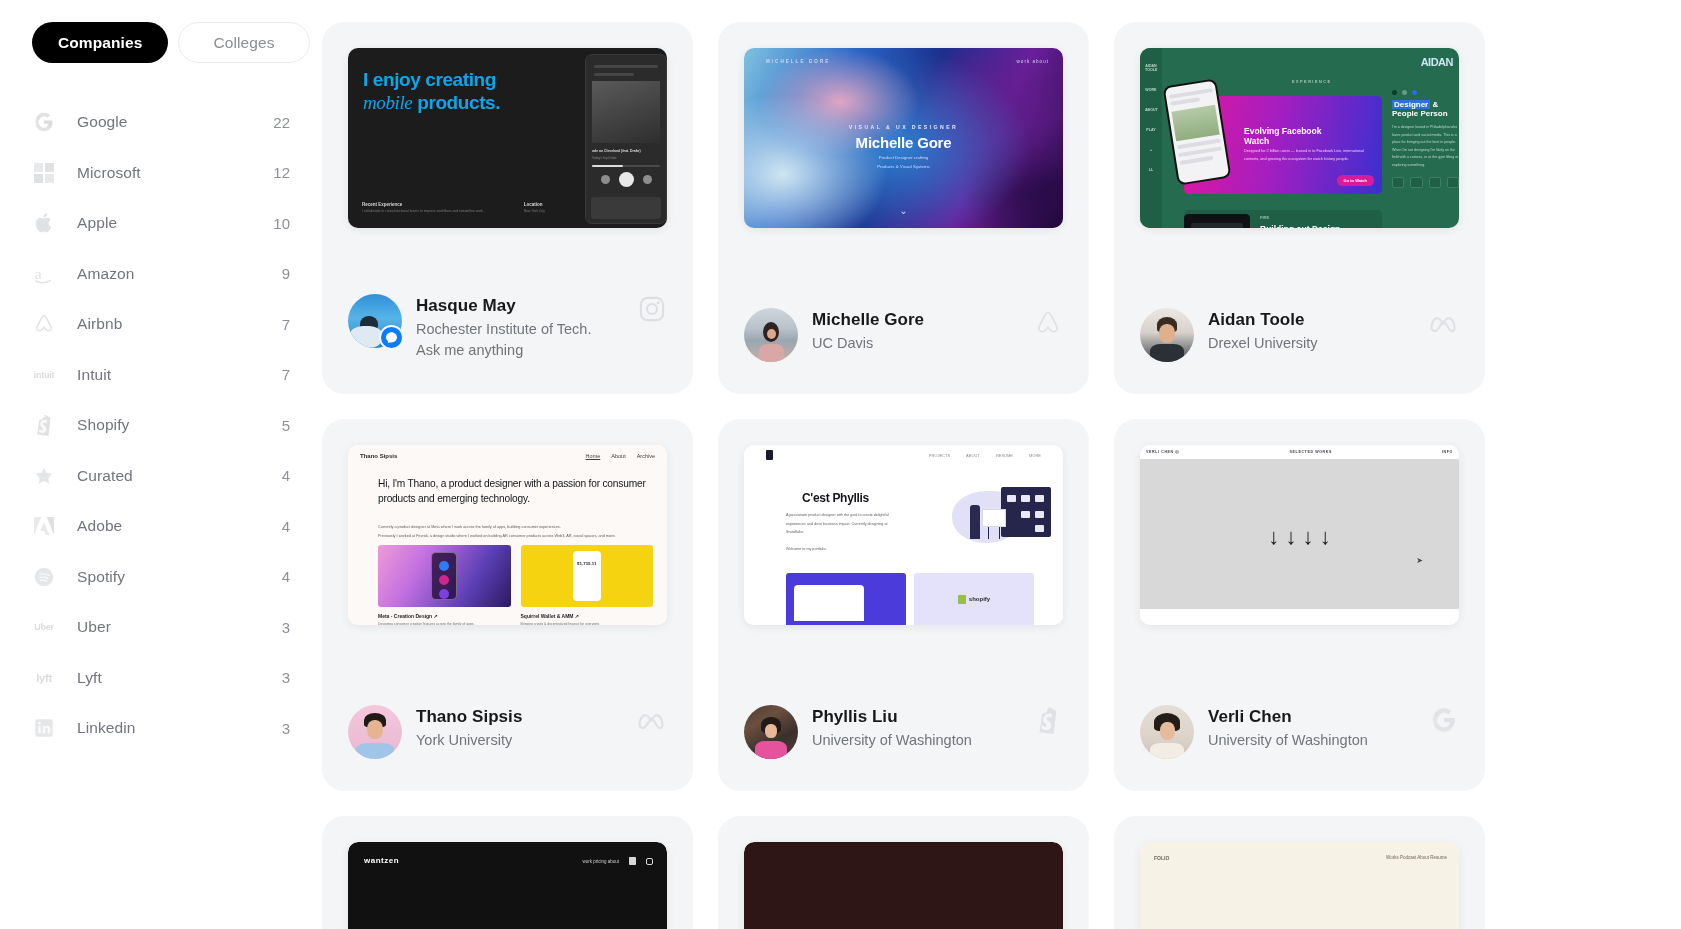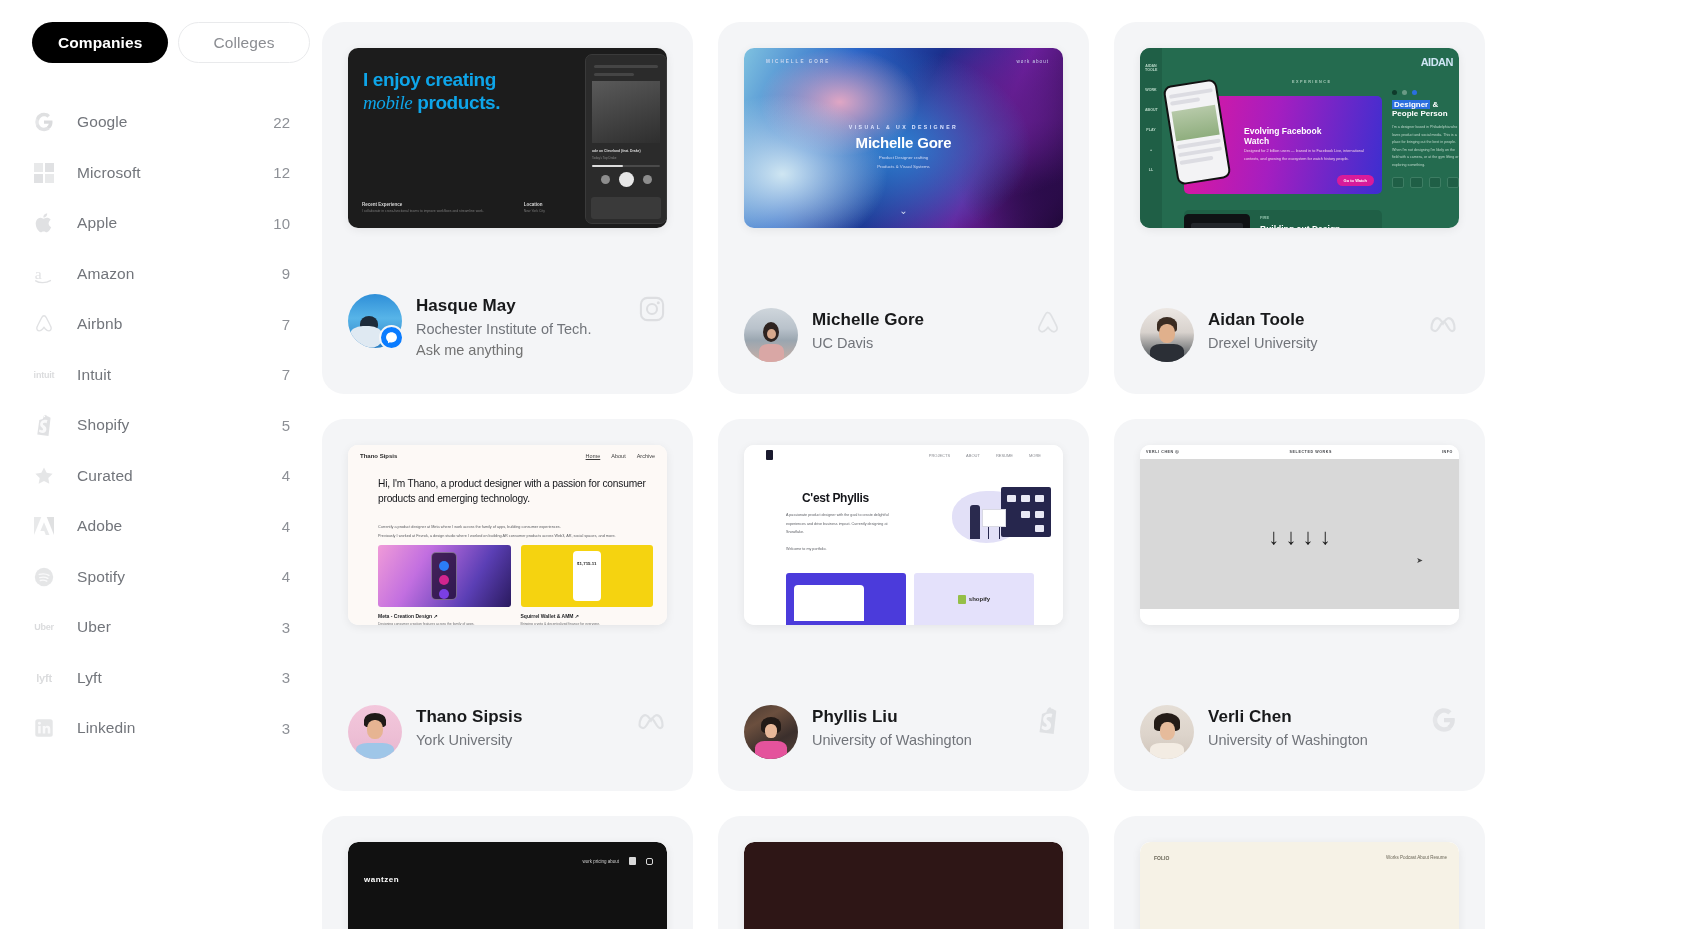--- a/index.html
+++ b/index.html
@@ -201,21 +201,21 @@
 
   .t-gray { width:100%; height:100%; background:#fff; position:relative;}
   .tg-bar { position:absolute; left:0; right:0; top:0; height:14px; display:flex; align-items:center; justify-content:space-between; padding:0 6px; font-size:3.6px; color:#3d3f44; letter-spacing:.6px; font-weight:700;}
   .tg-body { position:absolute; left:0; right:0; top:14px; bottom:16px; background:#d8d8d8;}
   .tg-arrows { position:absolute; left:0; right:0; top:52%; transform:translateY(-50%); display:flex; justify-content:center; gap:16px; font-size:22px; color:#1a1a1a; line-height:1;}
   .tg-cursor { position:absolute; right:36px; bottom:44px; font-size:8px; color:#444; }
 
   
   .card-partial { height:372px; }
   .p-dark { background:#111; width:319px; height:180px; border-radius:10px; position:relative; }
-  .p-dark .lg { position:absolute; left:16px; top:14px; color:#fff; font-size:8px; font-weight:800; letter-spacing:.5px;margin-top:19px;}
+  .p-dark .lg { position:absolute; left:16px; top:14px; color:#fff; font-size:8px; font-weight:800; letter-spacing:.5px;}
   .p-dark .nv { position:absolute; right:14px; top:15px; display:flex; gap:10px; align-items:center; font-size:4.5px; color:#cfcfcf;}
   .p-maroon { background:#2e1616; width:319px; height:180px; border-radius:10px; }
   .p-cream { background:#f6f2e6; width:319px; height:180px; border-radius:10px; position:relative;}
   .p-cream .lg { position:absolute; left:14px; top:13px; font-size:5px; color:#6a6657; font-weight:700;}
   .p-cream .nv { position:absolute; right:12px; top:13px; display:flex; gap:9px; font-size:4.5px; color:#6a6657;}
 </style>
 </head>
 <body>
 
 <div class="app">

